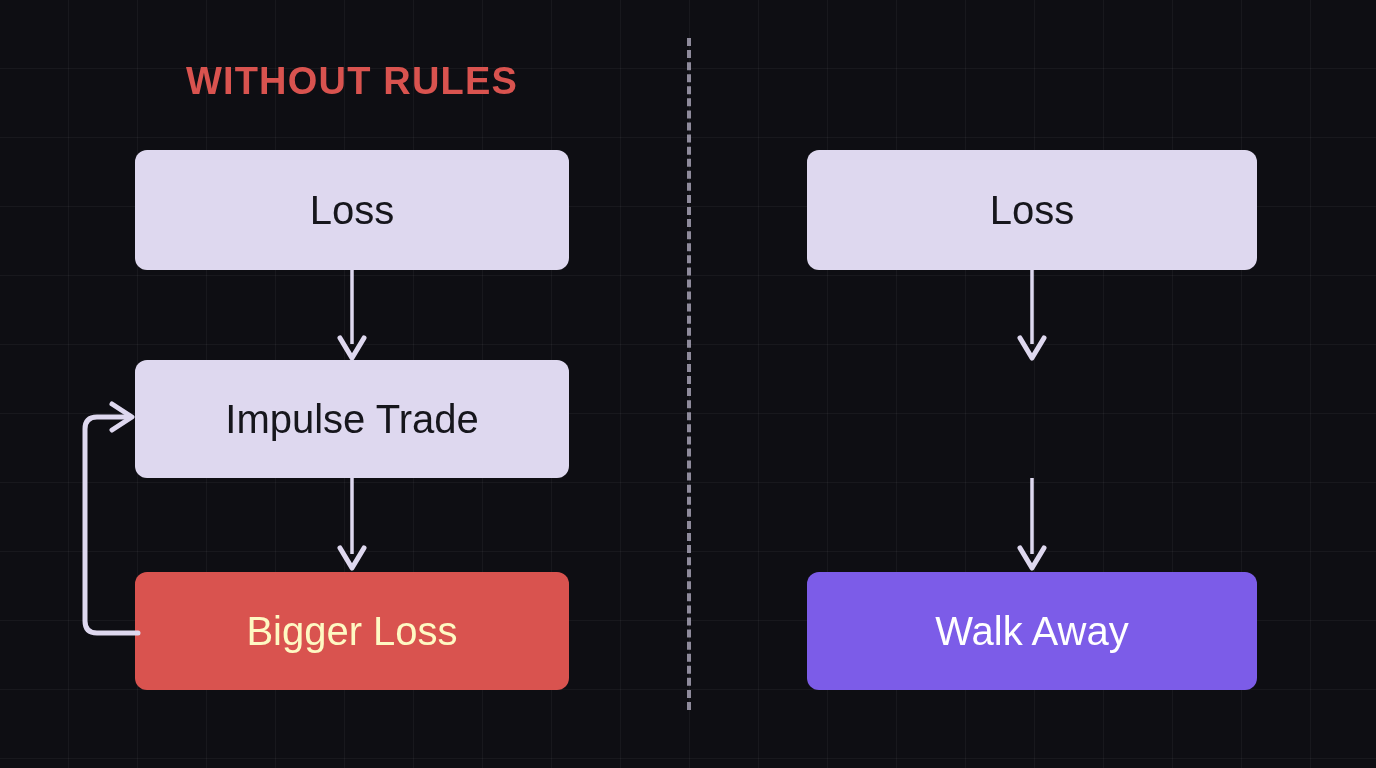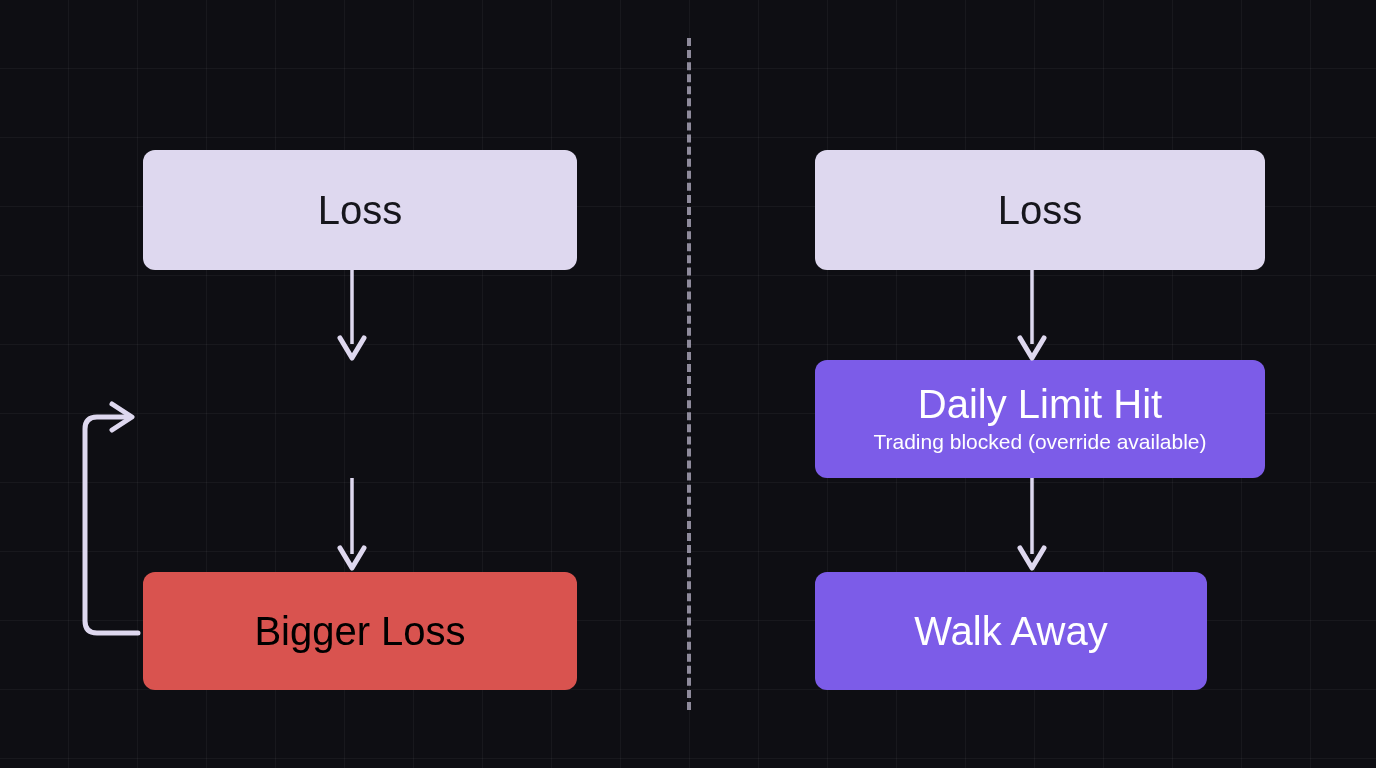--- a/index.html
+++ b/index.html
@@ -56,50 +56,49 @@
   .node {
     position: absolute;
     border-radius: 12px;
     display: flex;
     flex-direction: column;
     align-items: center;
     justify-content: center;
     box-sizing: border-box;
     text-align: center;
     padding: 6px 12px;
-    margin-left: 8px;
   }
   .node .title {
     font-size: 40px;
     line-height: 1.05;
     font-weight: normal;
     white-space: nowrap;
   }
   .node .subtitle {
     font-size: 21px;
     line-height: 1.2;
     margin-top: 4px;
     white-space: nowrap;
   }
   .node.neutral { background: #ded8ef; }
   .node.neutral .title { color: #16161c; }
   .node.danger  { background: #d9534f; }
-  .node.danger  .title { color: #000000; }
+  .node.danger  .title { color: #fef9c3; }
   .node.accent  { background: #7c5ce8; }
   .node.accent  .title,
   .node.accent  .subtitle { color: #ffffff; }
 
   
   .n-l1 { left: 135px; top: 150px; width: 434px; height: 120px; }
   .n-l2 { left: 135px; top: 360px; width: 434px; height: 118px; }
   .n-l3 { left: 135px; top: 572px; width: 434px; height: 118px; }
   
   .n-r1 { left: 807px; top: 150px; width: 450px; height: 120px; }
   .n-r2 { left: 807px; top: 360px; width: 450px; height: 118px; }
-  .n-r3 { left: 807px; top: 572px; width: 392px; height: 118px; }
+  .n-r3 { left: 807px; top: 572px; width: 450px; height: 118px; }
 
   
   .connector {
     position: absolute;
     pointer-events: none;
   }
   .loop-svg {
     position: absolute;
     left: 60px;
     top: 385px;
@@ -108,25 +107,29 @@
     pointer-events: none;
   }
 </style>
 </head>
 <body>
 
 <div id="stage">
 
   <div class="divider"></div>
 
+  <div class="col-title left">WITHOUT RULES</div>
 
   <div class="node neutral n-l1">
     <div class="title">Loss</div>
   </div>
 
+  <div class="node neutral n-l2">
+    <div class="title">Impulse Trade</div>
+  </div>
 
   <div class="node danger n-l3">
     <div class="title">Bigger Loss</div>
   </div>
 
   <svg class="connector" style="left:320px; top:268px; width:64px; height:96px;" viewBox="0 0 64 96">
     <line x1="32" y1="0" x2="32" y2="76" stroke="#ded8ef" stroke-width="3.5"></line>
     <path d="M20 70 L32 90 L44 70" fill="none" stroke="#ded8ef" stroke-width="5" stroke-linecap="round" stroke-linejoin="round"></path>
   </svg>
 
@@ -138,24 +141,20 @@
   <svg class="loop-svg" viewBox="0 0 180 280">
     <path d="M 78 248 L 37 248 Q 25 248 25 236 L 25 44 Q 25 32 37 32 L 66 32" fill="none" stroke="#ded8ef" stroke-width="5" stroke-linecap="round" stroke-linejoin="round"></path>
     <path d="M 52 19 L 72 32 L 52 45" fill="none" stroke="#ded8ef" stroke-width="5" stroke-linecap="round" stroke-linejoin="round"></path>
   </svg>
 
 
   <div class="node neutral n-r1">
     <div class="title">Loss</div>
   </div>
 
-  <div class="node accent n-r2">
-    <div class="title">Daily Limit Hit</div>
-    <div class="subtitle">Trading blocked (override available)</div>
-  </div>
 
   <div class="node accent n-r3">
     <div class="title">Walk Away</div>
   </div>
 
   <svg class="connector" style="left:1000px; top:268px; width:64px; height:96px;" viewBox="0 0 64 96">
     <line x1="32" y1="0" x2="32" y2="76" stroke="#ded8ef" stroke-width="3.5"></line>
     <path d="M20 70 L32 90 L44 70" fill="none" stroke="#ded8ef" stroke-width="5" stroke-linecap="round" stroke-linejoin="round"></path>
   </svg>
 

